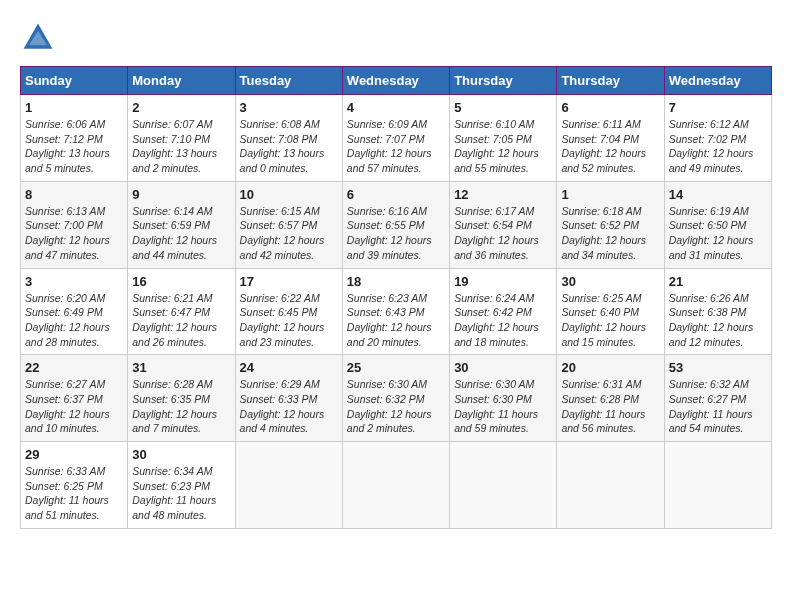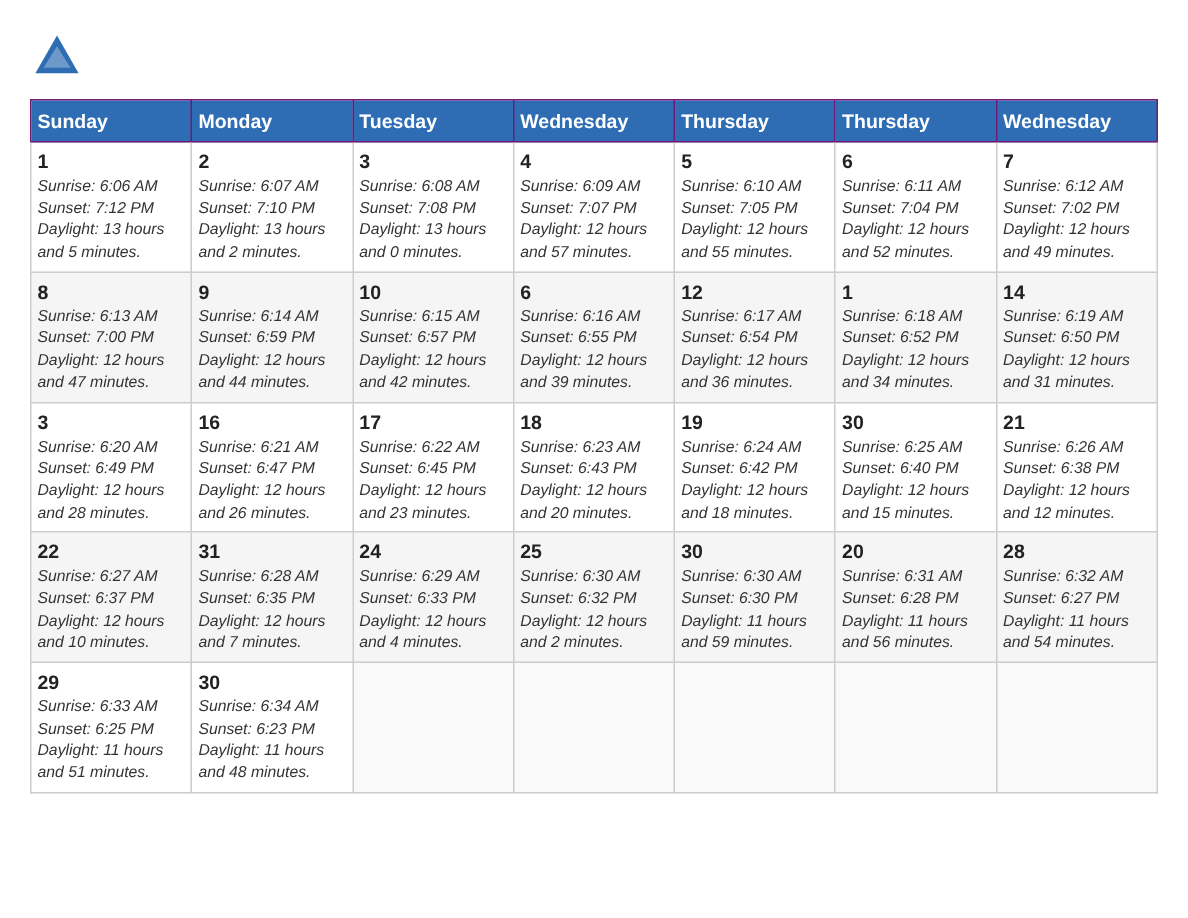--- a/index.html
+++ b/index.html
@@ -228,21 +228,21 @@
         </td>
         <td>
           <span class="day-number">30</span>
           <div class="day-info">Sunrise: 6:30 AM<br>Sunset: 6:30 PM<br>Daylight: 11 hours and 59 minutes.</div>
         </td>
         <td>
           <span class="day-number">20</span>
           <div class="day-info">Sunrise: 6:31 AM<br>Sunset: 6:28 PM<br>Daylight: 11 hours and 56 minutes.</div>
         </td>
         <td>
-          <span class="day-number">28</span>
+          <span class="day-number">53</span>
           <div class="day-info">Sunrise: 6:32 AM<br>Sunset: 6:27 PM<br>Daylight: 11 hours and 54 minutes.</div>
         </td>
       </tr>
       <tr>
         <td>
           <span class="day-number">29</span>
           <div class="day-info">Sunrise: 6:33 AM<br>Sunset: 6:25 PM<br>Daylight: 11 hours and 51 minutes.</div>
         </td>
         <td>
           <span class="day-number">30</span>

